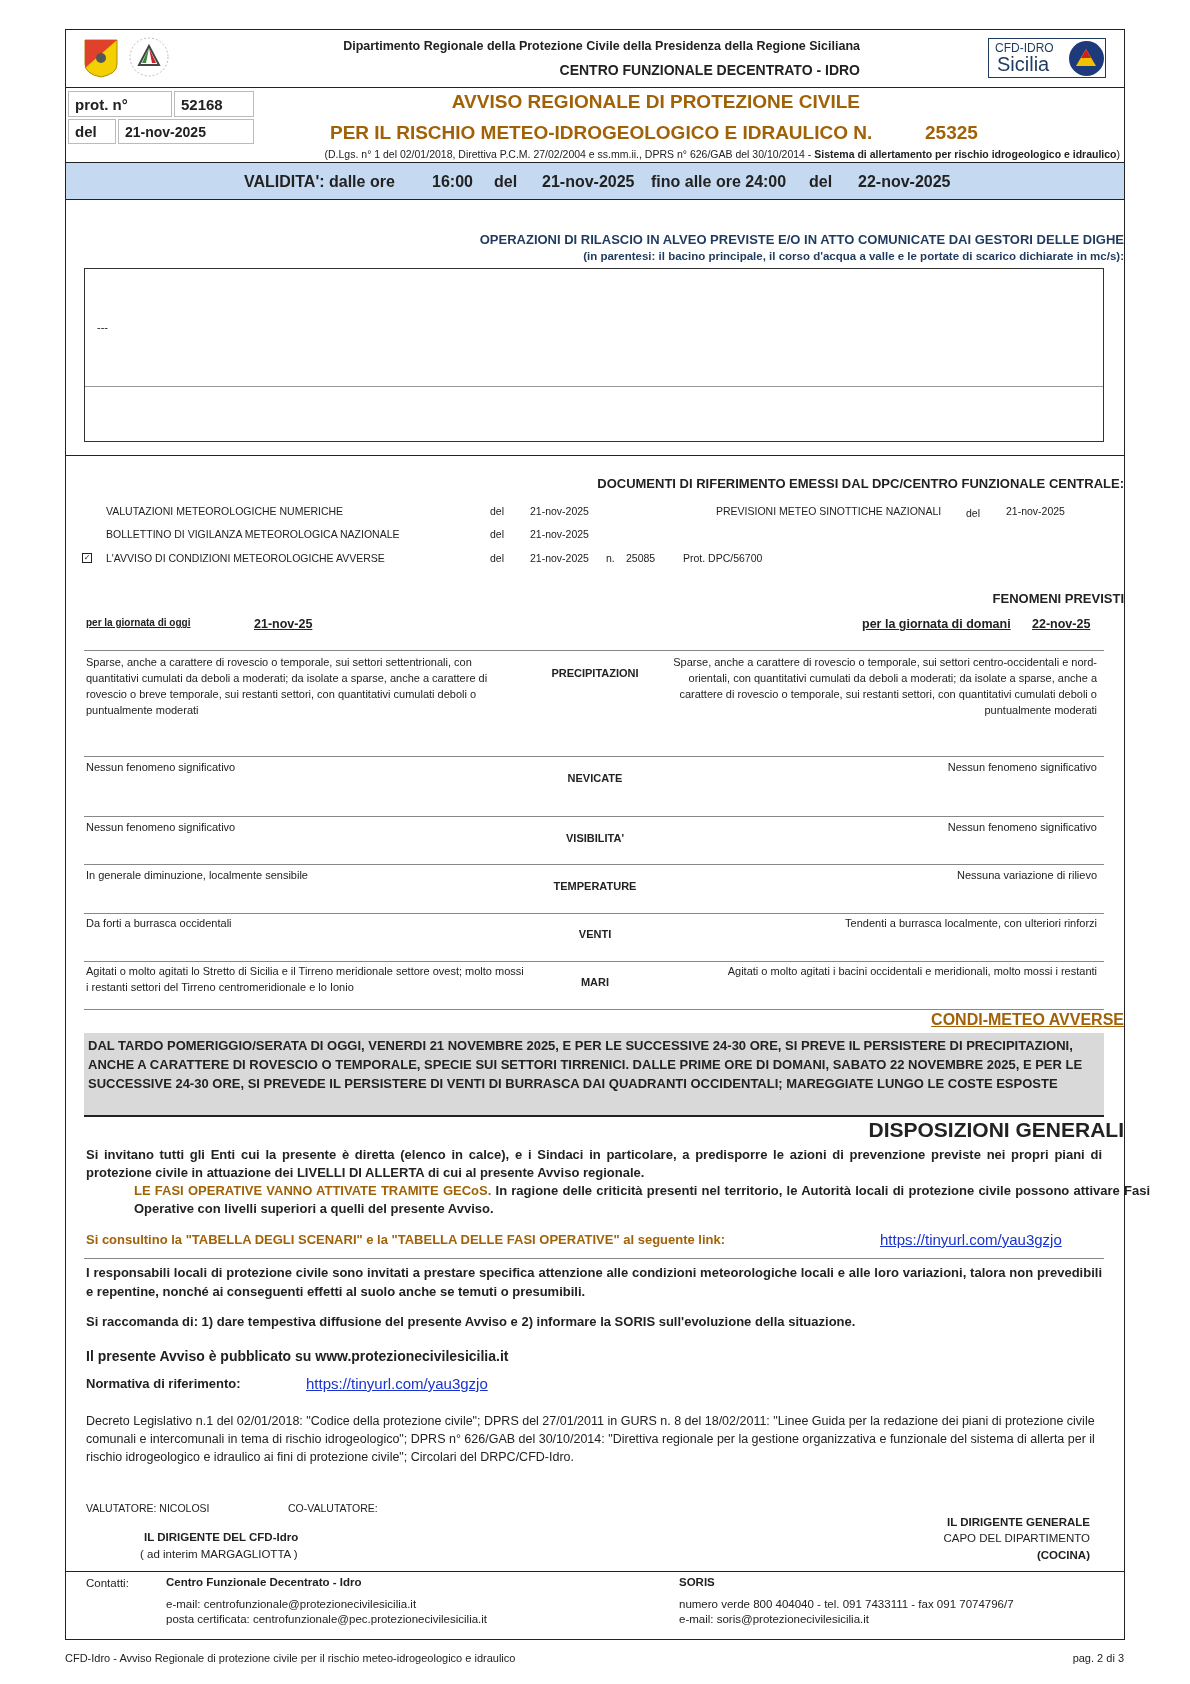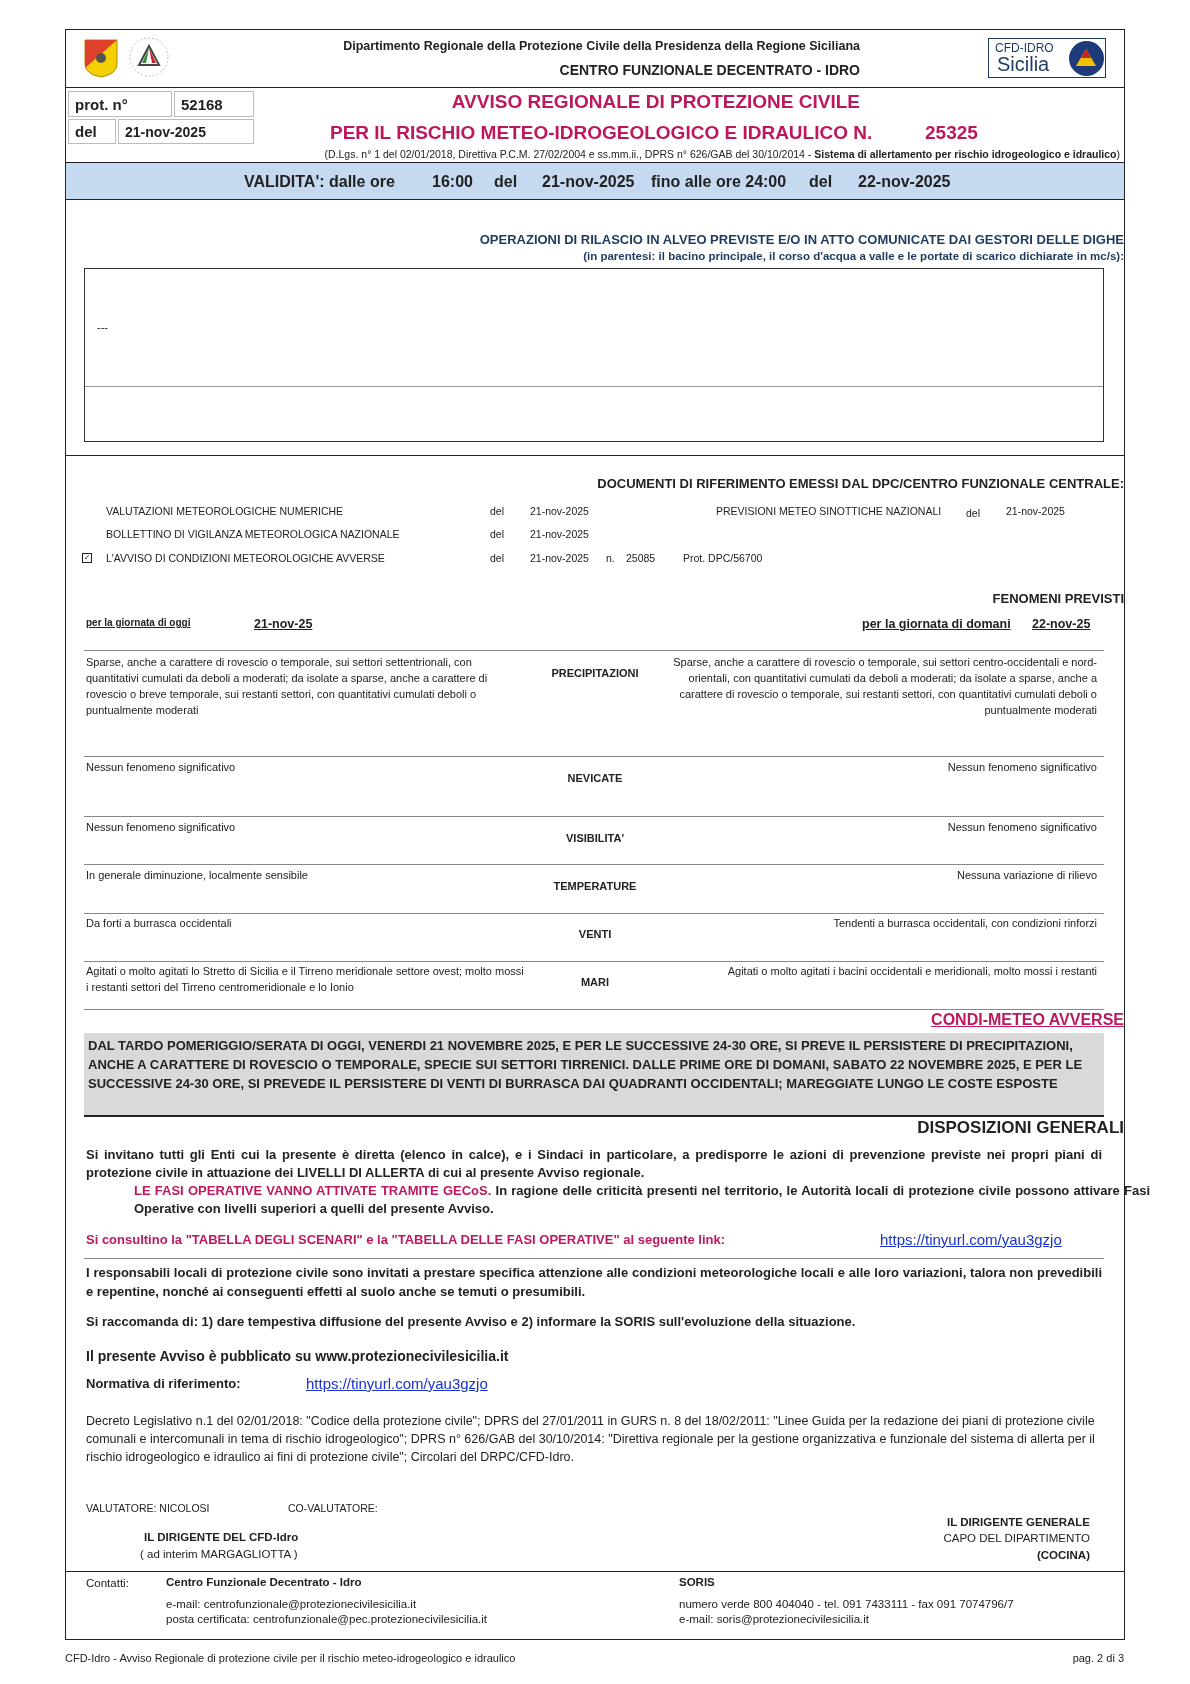--- a/index.html
+++ b/index.html
@@ -5,21 +5,21 @@
   * { box-sizing: border-box; margin: 0; padding: 0; }
   html, body { width: 1190px; height: 1684px; background: #ffffff; }
   body { position: relative; font-family: "Liberation Sans", sans-serif; color: #222; overflow: hidden; }
   .abs { position: absolute; }
   .page { position: absolute; left: 65px; top: 29px; width: 1060px; height: 1611px; border: 1.5px solid #222; }
   .hline { position: absolute; height: 0; border-top: 1.5px solid #222; }
   .thin { border-top: 1px solid #888; }
   .c { text-align: right; }
   .r { text-align: right; }
   .b { font-weight: bold; }
-  .red { color: #be185d; }
+  .red { color: #a16207; }
   .navy { color: #1e3a5f; }
   .u { text-decoration: underline; }
   .link { color: #1a33cc; text-decoration: underline; }
   .cell { position: absolute; border: 1px solid #bbb; font-weight: bold; font-size: 15px; padding-left: 6px; display: flex; align-items: center; }
   .fen-l { position: absolute; left: 86px; width: 440px; font-size: 11px; line-height: 16px; }
   .fen-c { position: absolute; left: 530px; width: 130px; font-size: 11px; font-weight: bold; text-align: center; margin-top: 12px; }
   .fen-r { position: absolute; left: 665px; width: 432px; font-size: 11px; line-height: 16px; text-align: right; }
   .doc-row { position: absolute; font-size: 10.5px; }
 </style>
 </head>
@@ -132,32 +132,32 @@
 <div class="fen-r" style="top:819px;">Nessun fenomeno significativo</div>
 
 <div class="hline thin" style="left:84px;top:864px;width:1020px;"></div>
 <div class="fen-l" style="top:867px;">In generale diminuzione, localmente sensibile</div>
 <div class="fen-c" style="top:868px;">TEMPERATURE</div>
 <div class="fen-r" style="top:867px;">Nessuna variazione di rilievo</div>
 
 <div class="hline thin" style="left:84px;top:913px;width:1020px;"></div>
 <div class="fen-l" style="top:915px;">Da forti a burrasca occidentali</div>
 <div class="fen-c" style="top:916px;">VENTI</div>
-<div class="fen-r" style="top:915px;">Tendenti a burrasca occidentali, con condizioni rinforzi</div>
+<div class="fen-r" style="top:915px;">Tendenti a burrasca localmente, con ulteriori rinforzi</div>
 
 <div class="hline thin" style="left:84px;top:961px;width:1020px;"></div>
 <div class="fen-l" style="top:963px;">Agitati o molto agitati lo Stretto di Sicilia e il Tirreno meridionale settore ovest; molto mossi i restanti settori del Tirreno centromeridionale e lo Ionio</div>
 <div class="fen-c" style="top:964px;">MARI</div>
 <div class="fen-r" style="top:963px;">Agitati o molto agitati i bacini occidentali e meridionali, molto mossi i restanti</div>
 <div class="hline thin" style="left:84px;top:1009px;width:1020px;"></div>
 
 <div class="abs c b red u" style="left:66px;top:1011px;width:1058px;font-size:16px;">CONDI-METEO AVVERSE</div>
 <div class="abs b" style="left:84px;top:1033px;width:1020px;height:84px;background:#d9d9d9;border-bottom:2px solid #222;padding:3px 4px;font-size:13px;line-height:19px;">DAL TARDO POMERIGGIO/SERATA DI OGGI, VENERDI 21 NOVEMBRE 2025, E PER LE SUCCESSIVE 24-30 ORE, SI PREVE IL PERSISTERE DI PRECIPITAZIONI, ANCHE A CARATTERE DI ROVESCIO O TEMPORALE, SPECIE SUI SETTORI TIRRENICI. DALLE PRIME ORE DI DOMANI, SABATO 22 NOVEMBRE 2025, E PER LE SUCCESSIVE 24-30 ORE, SI PREVEDE IL PERSISTERE DI VENTI DI BURRASCA DAI QUADRANTI OCCIDENTALI; MAREGGIATE LUNGO LE COSTE ESPOSTE</div>
 
-<div class="abs c b" style="left:66px;top:1118px;width:1058px;font-size:17px;">DISPOSIZIONI GENERALI</div>
+<div class="abs c b" style="left:66px;top:1118px;width:1058px;font-size:21px;">DISPOSIZIONI GENERALI</div>
 <div class="abs b" style="left:86px;top:1146px;width:1016px;font-size:13px;line-height:18px;text-align:justify;">Si invitano tutti gli Enti cui la presente è diretta (elenco in calce), e i Sindaci in particolare, a predisporre le azioni di prevenzione previste nei propri piani di protezione civile in attuazione dei LIVELLI DI ALLERTA di cui al presente Avviso regionale.</div>
 <div class="abs b" style="left:86px;top:1182px;width:1016px;font-size:13px;line-height:18px;text-align:justify;margin-left:48px;">
   <span class="red">LE FASI OPERATIVE VANNO ATTIVATE TRAMITE GECoS.</span><span> In ragione delle criticità presenti nel territorio, le Autorità locali di protezione civile possono attivare Fasi Operative con livelli superiori a quelli del presente Avviso.</span>
 </div>
 <div class="abs b red" style="left:86px;top:1232px;font-size:13px;">Si consultino la "TABELLA DEGLI SCENARI" e la "TABELLA DELLE FASI OPERATIVE" al seguente link:</div>
 <div class="abs link" style="left:880px;top:1231px;font-size:15px;">https://tinyurl.com/yau3gzjo</div>
 <div class="hline thin" style="left:84px;top:1258px;width:1020px;"></div>
 <div class="abs b" style="left:86px;top:1263px;width:1016px;font-size:13px;line-height:19px;text-align:justify;">I responsabili locali di protezione civile sono invitati a prestare specifica attenzione alle condizioni meteorologiche locali e alle loro variazioni, talora non prevedibili e repentine, nonché ai conseguenti effetti al suolo anche se temuti o presumibili.</div>
 <div class="abs b" style="left:86px;top:1314px;font-size:13px;">Si raccomanda di: 1) dare tempestiva diffusione del presente Avviso e 2) informare la SORIS sull'evoluzione della situazione.</div>
 <div class="abs b" style="left:86px;top:1348px;font-size:14px;">Il presente Avviso è pubblicato su www.protezionecivilesicilia.it</div>

